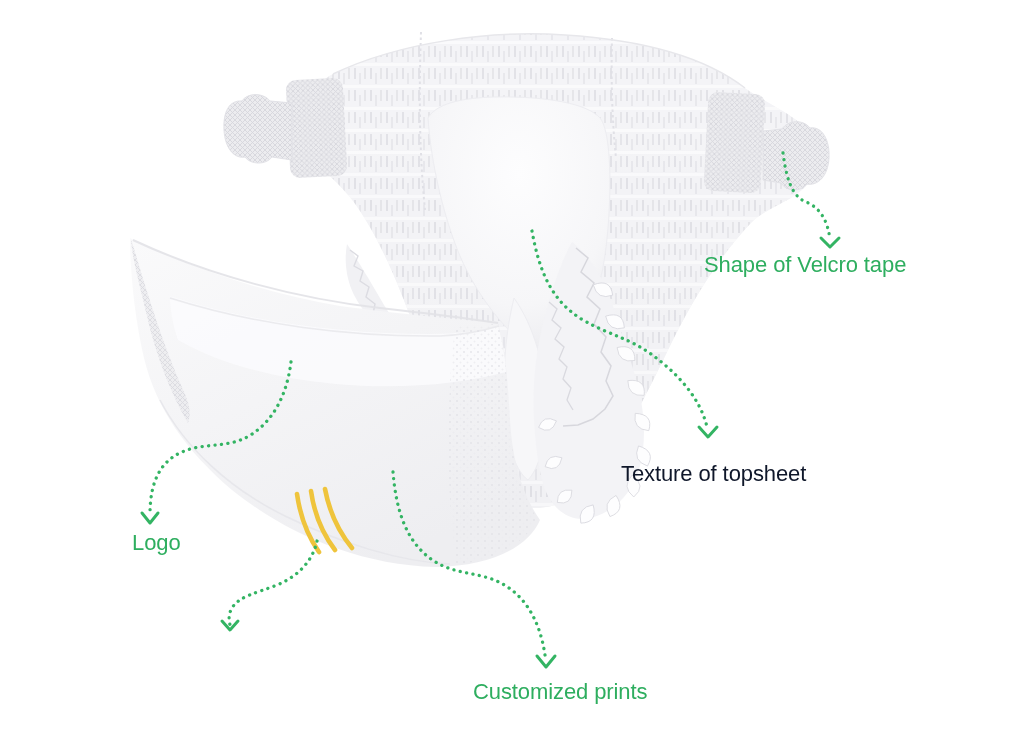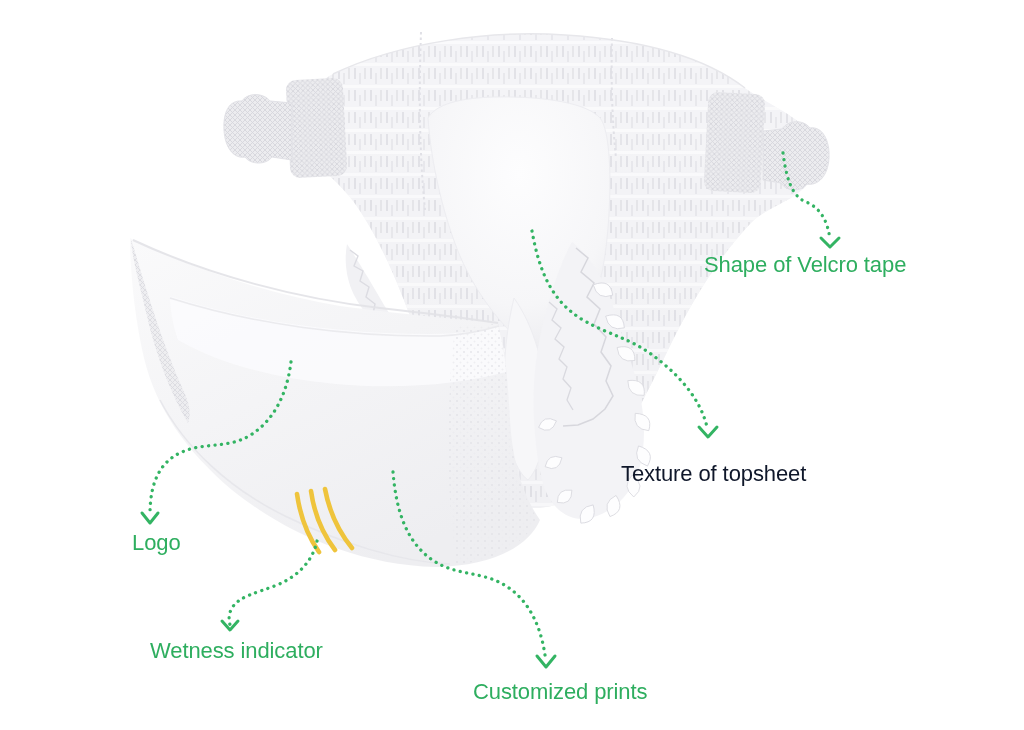--- a/index.html
+++ b/index.html
@@ -165,16 +165,15 @@
       <path d="M222 621 L230 630 L238 621" stroke-width="3"></path>
 
       <path d="M393 472 C396 510 406 541 431 559 C456 577 481 570 506 586 C530 601 541 628 545 655" stroke-width="3.3" stroke-dasharray="0.1 6.4"></path>
       <path d="M537 656 L546 667 L555 656" stroke-width="3"></path>
     </g>
   </svg>
 
   <div class="lbl" id="lbl-velcro" style="color: rgb(46, 174, 95);">Shape of Velcro tape</div>
   <div class="lbl" id="lbl-topsheet" style="color: #0f172a; margin-top: 11px;">Texture of topsheet</div>
   <div class="lbl" id="lbl-logo" style="color: rgb(46, 174, 95);">Logo</div>
-  <div class="lbl" id="lbl-wetness" style="color: rgb(46, 174, 95);">Wetness indicator</div>
   <div class="lbl" id="lbl-prints" style="color: rgb(46, 174, 95);">Customized prints</div>
 
 </div>
 
 </body></html>

